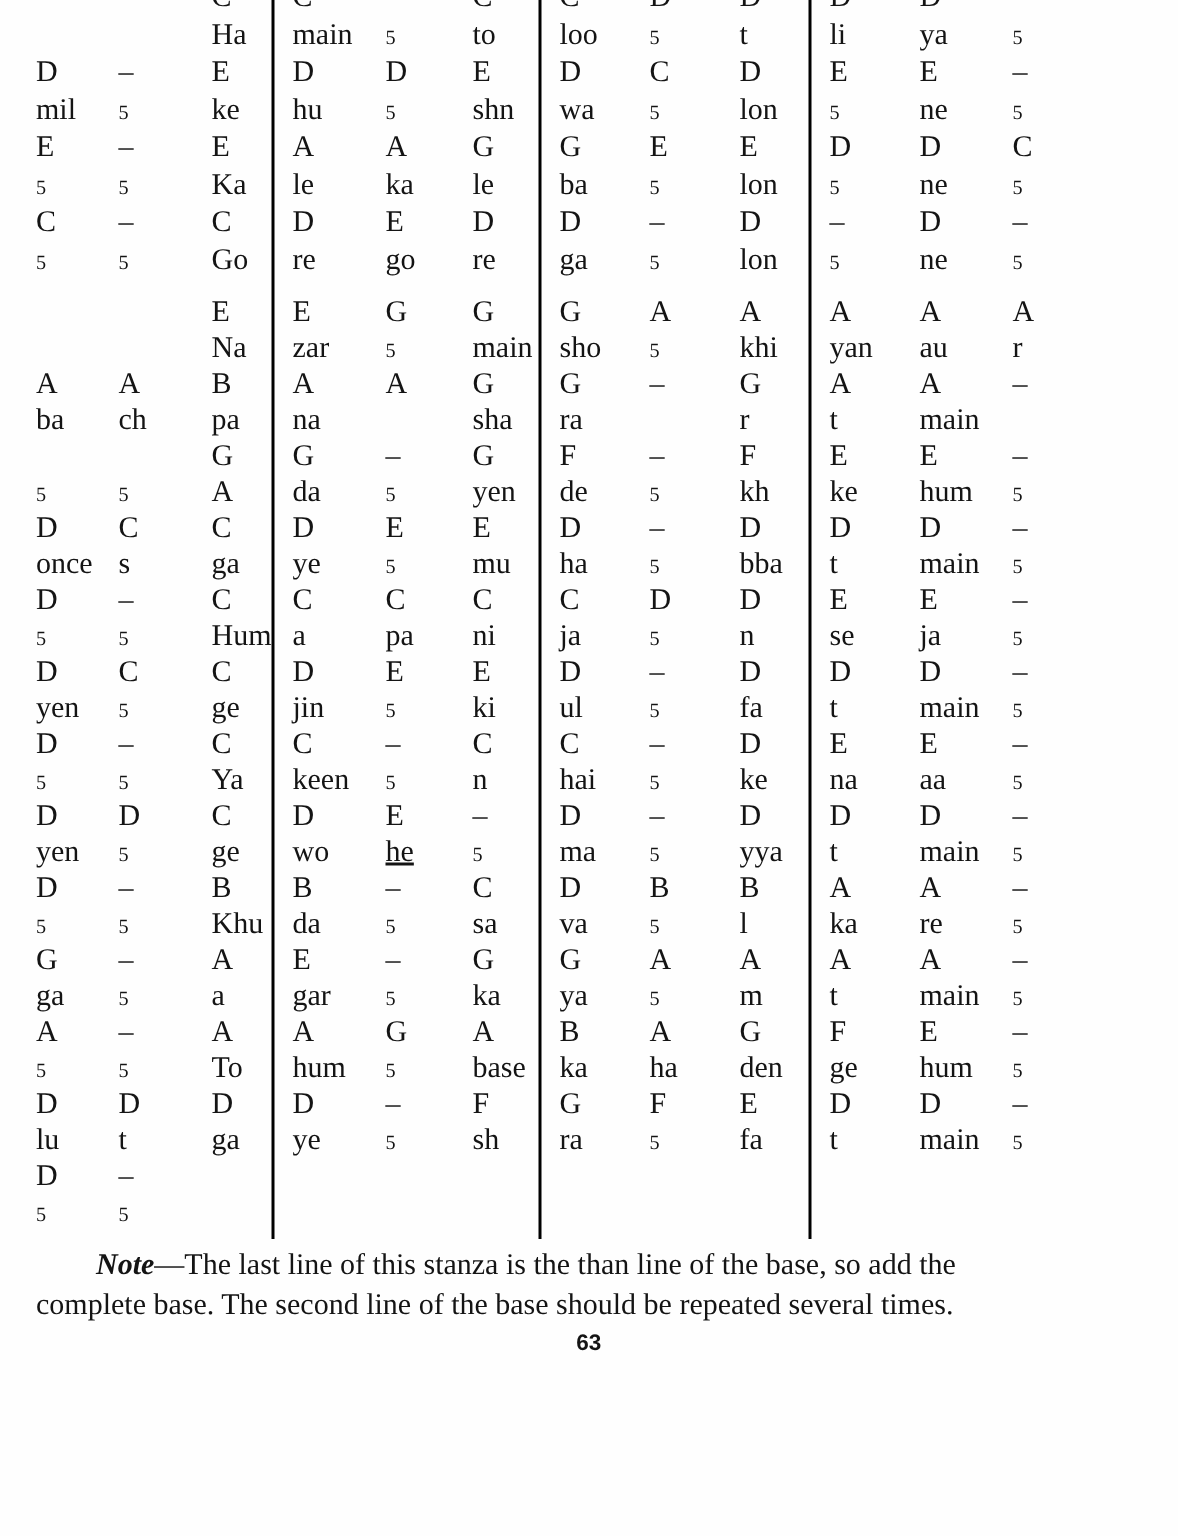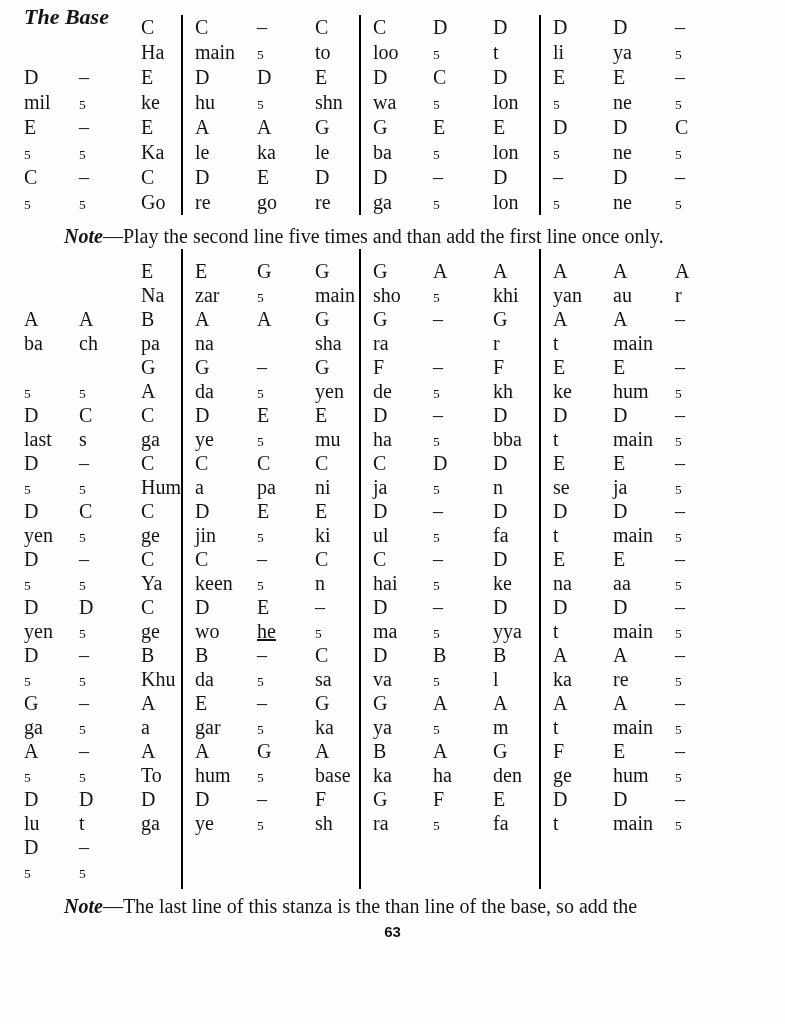--- a/index.html
+++ b/index.html
@@ -39,21 +39,20 @@
     margin-top:2px;text-align:center;font-family:"Liberation Sans","DejaVu Sans",sans-serif;
     font-weight:bold;font-size:15px;line-height:20px;
   }
 </style>
 </head>
 <body>
 
 <div class="page">
 
 
-  <h2 class="section-heading">The Base</h2>
 
   <div class="ntable" id="base-table">
     <div class="vbar vbar-1"></div>
     <div class="vbar vbar-2"></div>
     <div class="vbar vbar-3"></div>
   <div class="cell" style="grid-area: 1 / 3;">C</div>
       <div class="cell padl" style="grid-area: 1 / 5;">C</div>
       <div class="cell" style="grid-area: 1 / 6;">–</div>
       <div class="cell" style="grid-area: 1 / 7;">C</div>
       <div class="cell padl" style="grid-area: 1 / 9;">C</div>
@@ -139,21 +138,20 @@
       <div class="cell" style="grid-area: 8 / 6;">go</div>
       <div class="cell" style="grid-area: 8 / 7;">re</div>
       <div class="cell padl" style="grid-area: 8 / 9;">ga</div>
       <div class="cell" style="grid-area: 8 / 10;"><span class="sus">5</span></div>
       <div class="cell" style="grid-area: 8 / 11;">lon</div>
       <div class="cell padl" style="grid-area: 8 / 13;"><span class="sus">5</span></div>
       <div class="cell" style="grid-area: 8 / 14;">ne</div>
       <div class="cell" style="grid-area: 8 / 15;"><span class="sus">5</span></div>
     </div>
 
-  <p class="note"><span class="note-label">Note</span><span>—Play the second line five times and than add the first line once only.</span></p>
 
 
   <div class="ntable" id="stanza-table">
     <div class="vbar vbar-1"></div>
     <div class="vbar vbar-2"></div>
     <div class="vbar vbar-3"></div>
   <div class="cell" style="grid-area: 1 / 3;">E</div>
       <div class="cell padl" style="grid-area: 1 / 5;">E</div>
       <div class="cell" style="grid-area: 1 / 6;">G</div>
       <div class="cell" style="grid-area: 1 / 7;">G</div>
@@ -221,21 +219,21 @@
       <div class="cell" style="grid-area: 7 / 3;">C</div>
       <div class="cell padl" style="grid-area: 7 / 5;">D</div>
       <div class="cell" style="grid-area: 7 / 6;">E</div>
       <div class="cell" style="grid-area: 7 / 7;">E</div>
       <div class="cell padl" style="grid-area: 7 / 9;">D</div>
       <div class="cell" style="grid-area: 7 / 10;">–</div>
       <div class="cell" style="grid-area: 7 / 11;">D</div>
       <div class="cell padl" style="grid-area: 7 / 13;">D</div>
       <div class="cell" style="grid-area: 7 / 14;">D</div>
       <div class="cell" style="grid-area: 7 / 15;">–</div>
-      <div class="cell" style="grid-area: 8 / 1;">last</div>
+      <div class="cell" style="grid-area: 8 / 1;">once</div>
       <div class="cell" style="grid-area: 8 / 2;">s</div>
       <div class="cell" style="grid-area: 8 / 3;">ga</div>
       <div class="cell padl" style="grid-area: 8 / 5;">ye</div>
       <div class="cell" style="grid-area: 8 / 6;"><span class="sus">5</span></div>
       <div class="cell" style="grid-area: 8 / 7;">mu</div>
       <div class="cell padl" style="grid-area: 8 / 9;">ha</div>
       <div class="cell" style="grid-area: 8 / 10;"><span class="sus">5</span></div>
       <div class="cell" style="grid-area: 8 / 11;">bba</div>
       <div class="cell padl" style="grid-area: 8 / 13;">t</div>
       <div class="cell" style="grid-area: 8 / 14;">main</div>
@@ -431,17 +429,17 @@
       <div class="cell" style="grid-area: 24 / 11;">fa</div>
       <div class="cell padl" style="grid-area: 24 / 13;">t</div>
       <div class="cell" style="grid-area: 24 / 14;">main</div>
       <div class="cell" style="grid-area: 24 / 15;"><span class="sus">5</span></div>
       <div class="cell" style="grid-area: 25 / 1;">D</div>
       <div class="cell" style="grid-area: 25 / 2;">–</div>
       <div class="cell" style="grid-area: 26 / 1;"><span class="sus">5</span></div>
       <div class="cell" style="grid-area: 26 / 2;"><span class="sus">5</span></div>
     </div>
 
-  <p class="note bottom"><span class="note-label">Note</span><span>—The last line of this stanza is the than line of the base, so add the</span><br></p>
+  <p class="note bottom"><span class="note-label">Note</span><span>—The last line of this stanza is the than line of the base, so add the</span><br><span>complete base. The second line of the base should be repeated several times.</span></p>
 
   <div class="pageno">63</div>
 
 </div>
 
 </body></html>

